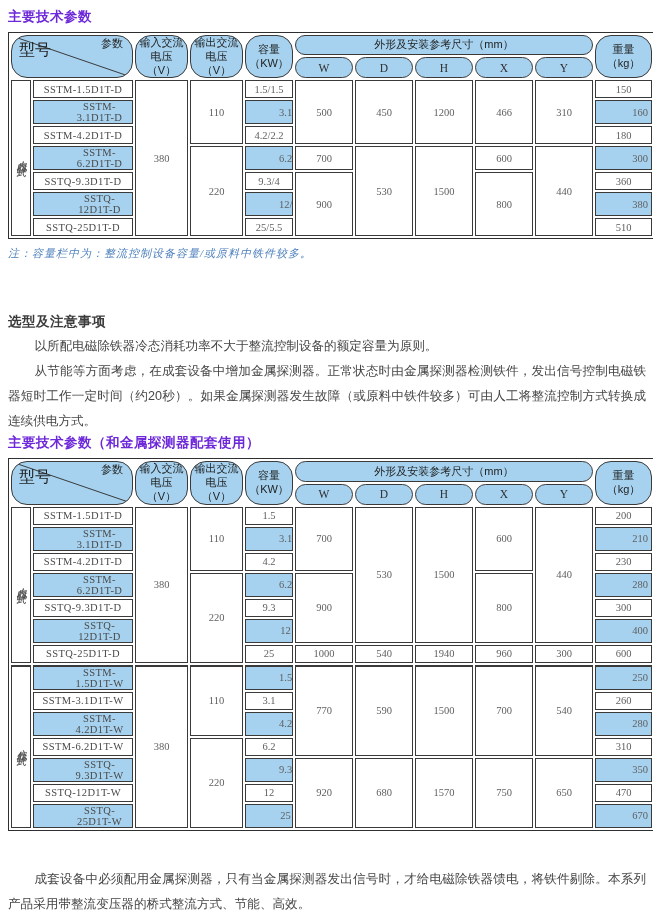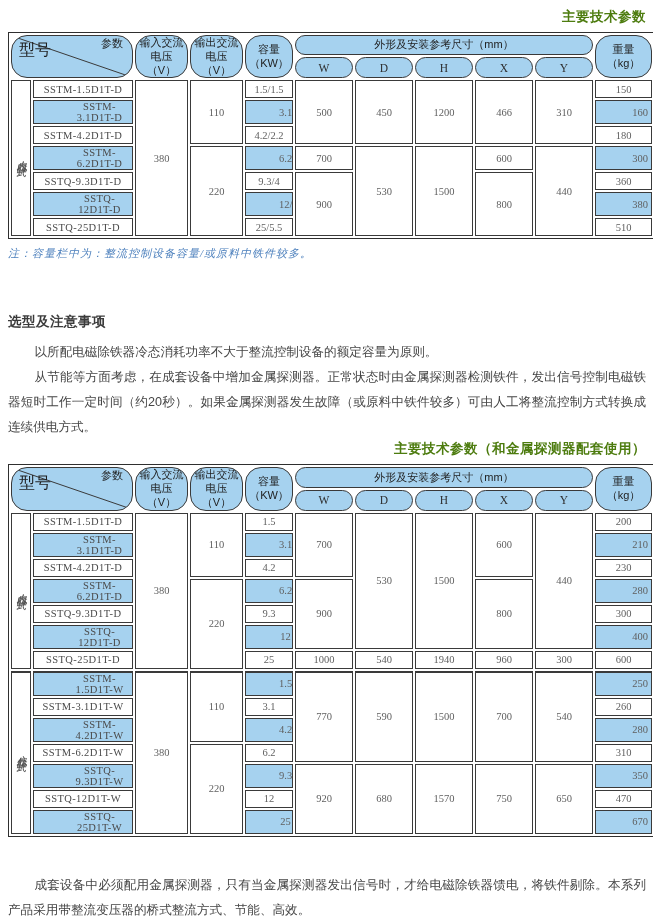--- a/index.html
+++ b/index.html
@@ -1,28 +1,28 @@
 <!DOCTYPE html>
 <html style="--blue: #a6d2ef; --heading-blue: #2d6ca8; --note-blue: #4d80bd;"><head>
 <meta charset="utf-8">
 <style>
   html,body{margin:0;padding:0;background:#fff;}
   .page{
     width:653px;height:919px;box-sizing:border-box;
     padding:8px 7px 0 8px;overflow:hidden;background:#fff;
     font-family:"Liberation Sans",sans-serif;position:relative;
   }
-  .sec-title{font-size:13.5px;font-weight:bold;color:#4d7c0f;margin:0 0 6px 0;letter-spacing:.5px;text-align:right;}
+  .sec-title{font-size:13.5px;font-weight:bold;color:#6d28d9;margin:0 0 6px 0;letter-spacing:.5px;}
   .sel-title{font-size:13.5px;font-weight:bold;color:#3b3b3b;margin:0;letter-spacing:.5px;}
   .note{font-family:"Liberation Serif",serif;font-style:italic;color:var(--note-blue);
         font-size:11px;margin:7px 0 0 0;letter-spacing:1px;}
   .body-p{font-size:12.6px;color:#454545;line-height:25px;text-align:justify;
           text-indent:2.1em;margin:0;}
   .mt-sel1{margin-top:52px;}
-  .mt-p1{margin-top:9px;}
+  .mt-p1{margin-top:3px;}
   .mt-sec2{}
   .mt-det{margin-top:36px;}
 
   table.params{
     border-collapse:separate;border-spacing:2px;table-layout:fixed;
     width:638px;background:#fff;border:1px solid #2f2f2f;margin-top:0;
   }
   table.params th,table.params td{
     border:1px solid #3a3a3a;text-align:center;vertical-align:middle;
     padding:0;overflow:hidden;

